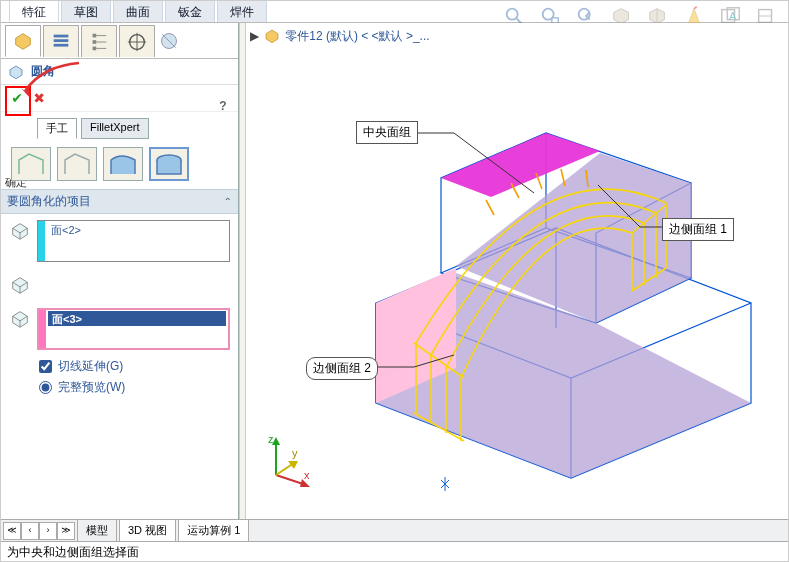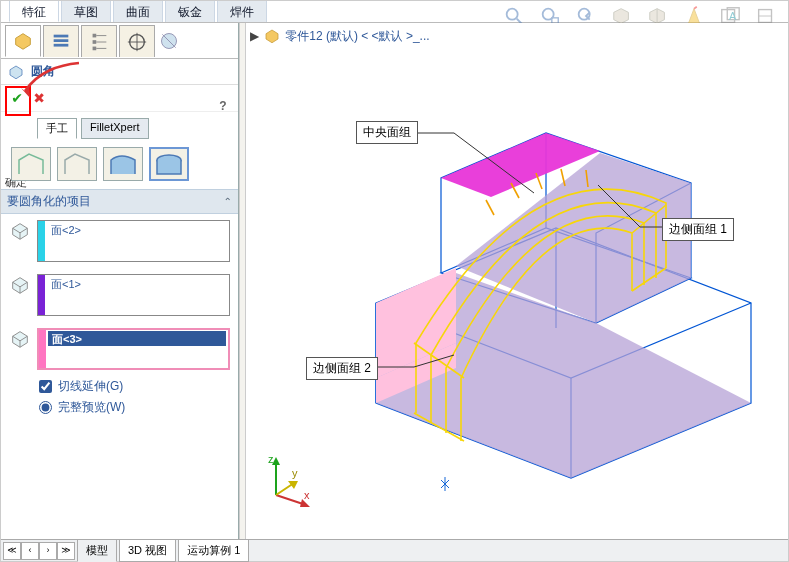--- a/index.html
+++ b/index.html
@@ -263,24 +263,20 @@
           <div class="face-item">面&lt;2&gt;</div>
         </div>
       </div>
 
       <div class="face-group">
         <svg class="cube-ico" viewBox="0 0 24 24">
             <path d="M4 9 l8-5 8 5 v7 l-8 5 -8-5z" fill="#e6f4f6" stroke="#888"></path>
             <path d="M4 9 l8 5 8-5" fill="none" stroke="#888"></path>
             <path d="M12 14 v7" stroke="#888"></path>
           </svg>
-        <div class="face-box">
-          <div class="colorbar" style="background:#7a22d6"></div>
-          <div class="face-item">面&lt;1&gt;</div>
-        </div>
       </div>
 
       <div class="face-group">
         <svg class="cube-ico" viewBox="0 0 24 24">
             <path d="M4 9 l8-5 8 5 v7 l-8 5 -8-5z" fill="#e6f4f6" stroke="#888"></path>
             <path d="M4 9 l8 5 8-5" fill="none" stroke="#888"></path>
             <path d="M12 14 v7" stroke="#888"></path>
           </svg>
         <div class="face-box" style="border:2px solid #f08db7;">
           <div class="colorbar" style="background:#ff75c1"></div>
@@ -368,21 +364,21 @@
       <div class="callout" style="left:110px; top:98px;">中央面组</div>
       <svg class="leader" style="left:168px;top:108px;" width="140" height="70">
           <path d="M2 2 L40 2 L120 62" stroke="#333" fill="none"></path>
         </svg>
 
       <div class="callout" style="left:416px; top:195px;">边侧面组 1</div>
       <svg class="leader" style="left:350px;top:160px;" width="130" height="50">
           <path d="M2 2 L44 44 L116 44" stroke="#333" fill="none"></path>
         </svg>
 
-      <div class="callout" style="left:60px; top:334px;">边侧面组 2</div>
+      <div class="callout" style="left:60px; top:334px;border-radius:9px;">边侧面组 2</div>
       <svg class="leader" style="left:128px;top:330px;" width="90" height="30">
           <path d="M2 14 L40 14 L80 2" stroke="#333" fill="none"></path>
         </svg>
 
       <svg class="triad" width="56" height="56">
         <line x1="18" y1="42" x2="18" y2="8" stroke="#1da31d" stroke-width="2"></line>
         <polygon points="18,4 14,12 22,12" fill="#1da31d"></polygon>
         <text x="10" y="10" fill="#1da31d">z</text>
         <line x1="18" y1="42" x2="48" y2="52" stroke="#c33" stroke-width="2"></line>
         <polygon points="52,54 44,46 42,54" fill="#c33"></polygon>
@@ -400,14 +396,17 @@
       <div class="nav-btn">≪</div>
       <div class="nav-btn">‹</div>
       <div class="nav-btn">›</div>
       <div class="nav-btn">≫</div>
     </div>
     <div class="btab active">模型</div>
     <div class="btab">3D 视图</div>
     <div class="btab">运动算例 1</div>
   </div>
 
+  <div class="status-bar">
+    <span>为中央和边侧面组选择面</span>
+  </div>
 
 </div>
 
 </body></html>

